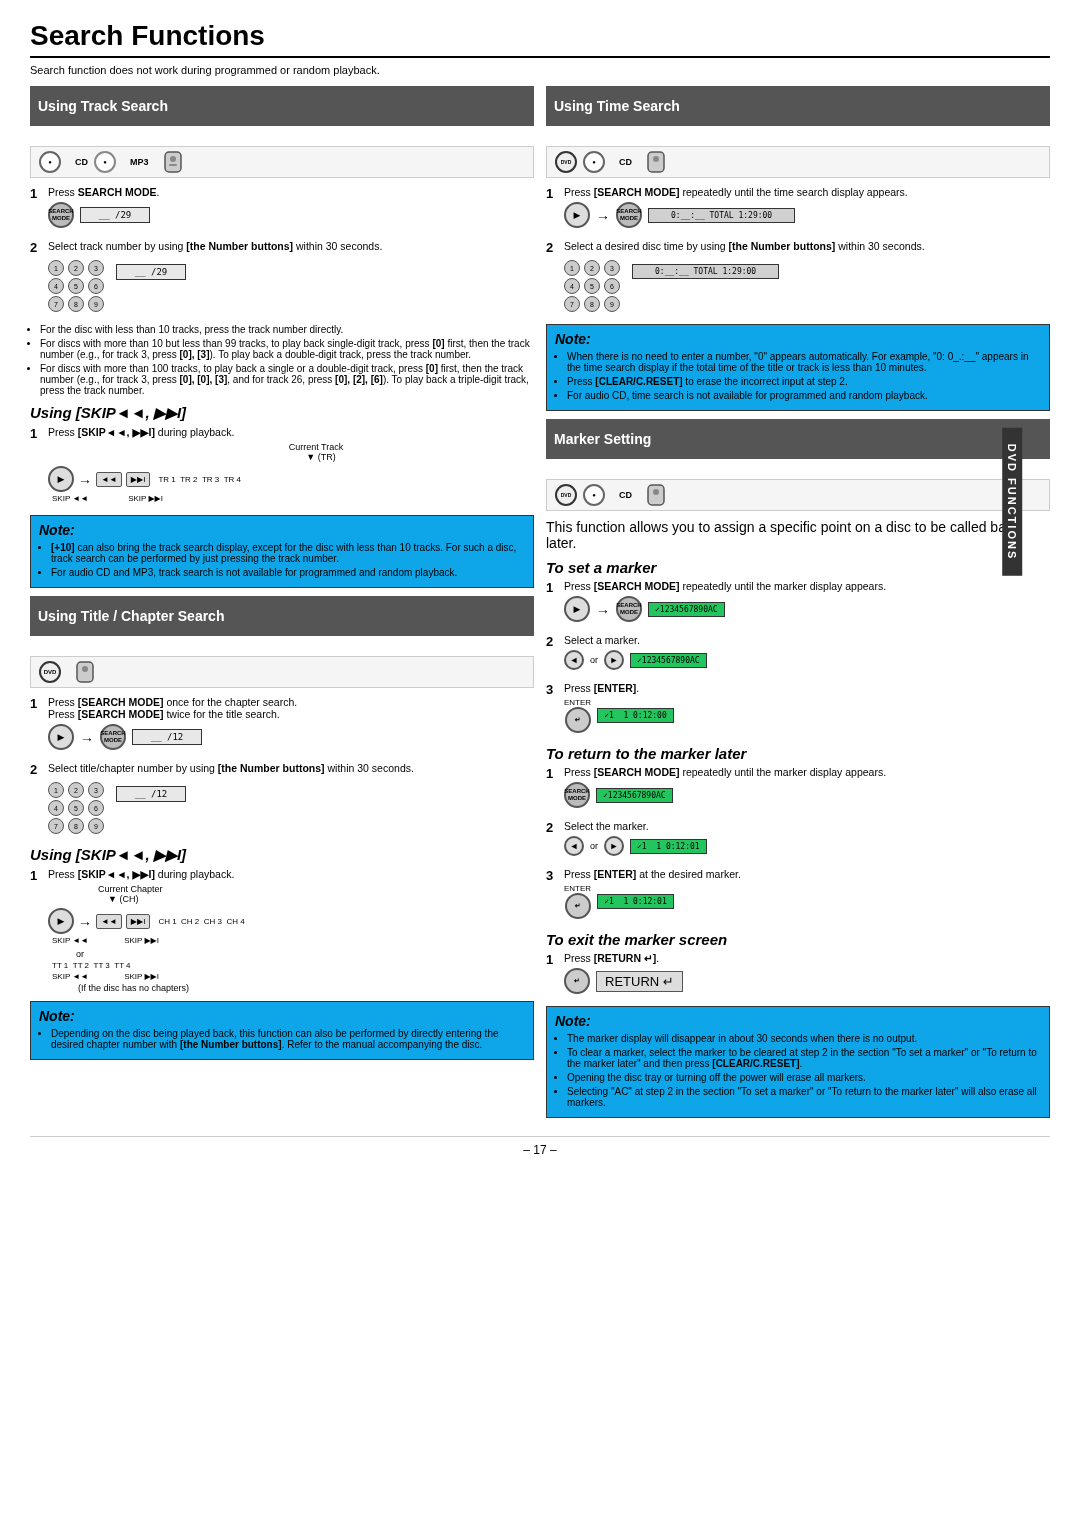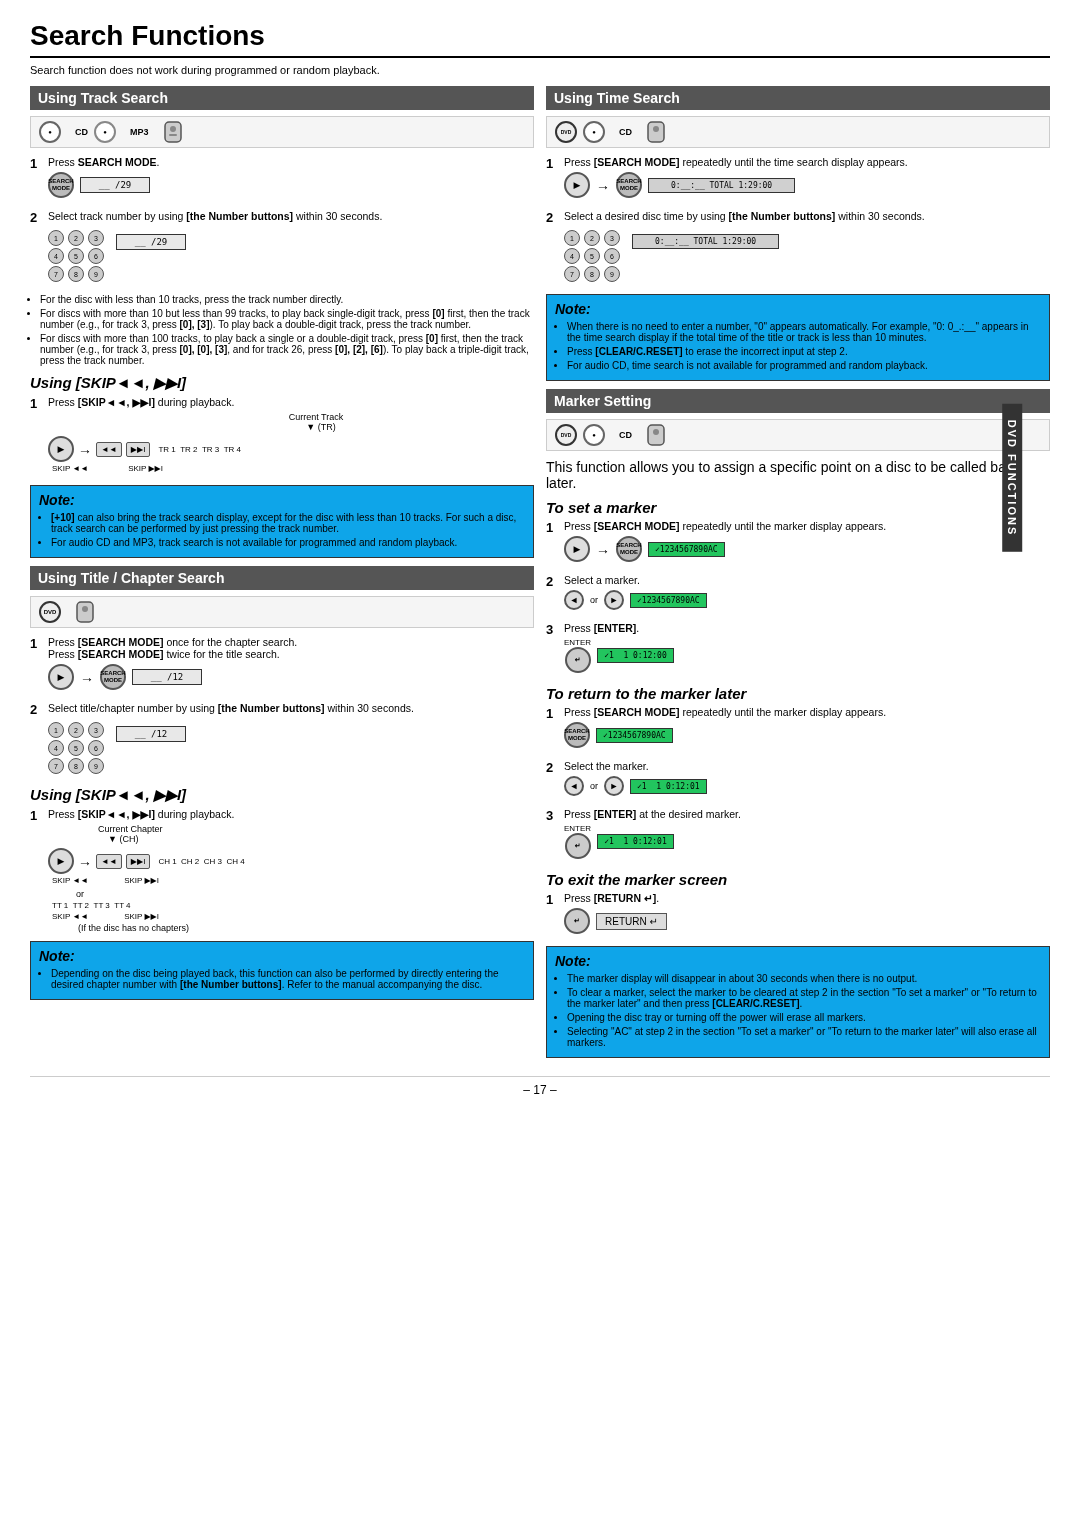--- a/index.html
+++ b/index.html
@@ -33,22 +33,22 @@
     }
     .col-right {
       flex: 1;
       min-width: 0;
     }
     .section-header {
       background: #555;
       color: #fff;
       font-size: 14px;
       font-weight: bold;
-      padding: 4px 8px;
-      margin-bottom: 6px;
+      padding: 12px 8px;
+      margin-bottom: 20px;
     }
     .disc-icons {
       display: flex;
       align-items: center;
       gap: 6px;
       margin-bottom: 8px;
       border: 1px solid #ccc;
       padding: 4px 8px;
       background: #f5f5f5;
     }
@@ -248,21 +248,21 @@
       border: 1px solid #333;
       padding: 2px 6px;
       font-size: 8px;
       background: #22c55e;
       font-family: monospace;
       white-space: nowrap;
     }
     .return-btn {
       border: 1px solid #555;
       padding: 2px 8px;
-      font-size: 10px;
+      font-size: 13px;
       background: #ddd;
       display: inline-block;
     }
   </style>
 </head>
 <body>
 
 <h1 class="page-title">Search Functions</h1>
 <p class="intro-text">Search function does not work during programmed or random playback.</p>
 

